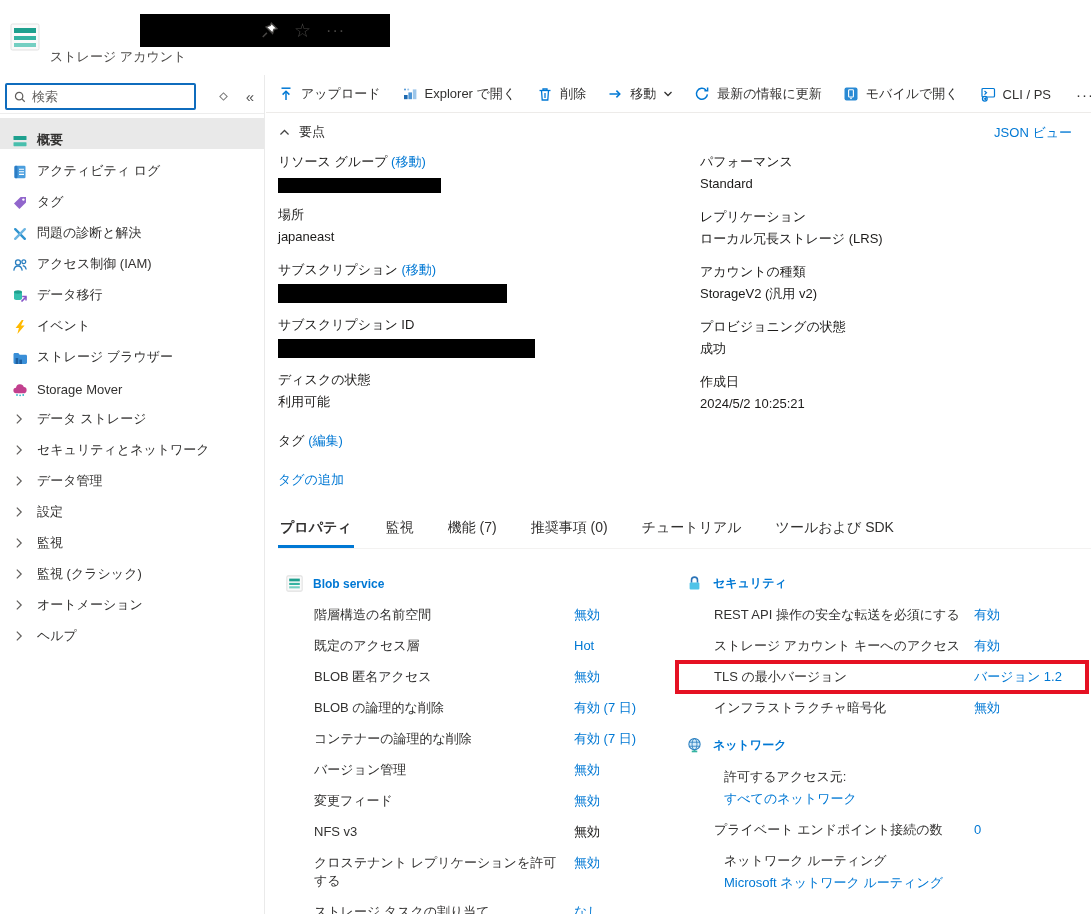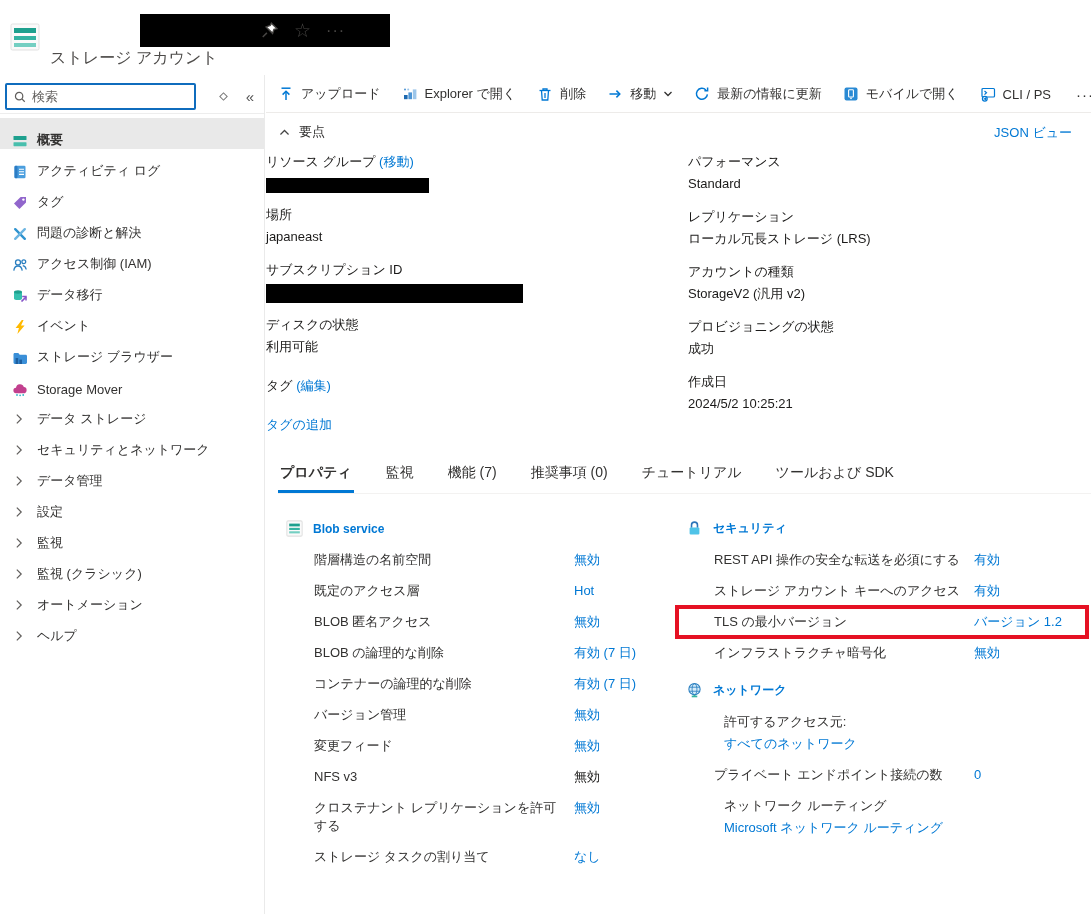--- a/index.html
+++ b/index.html
@@ -10,21 +10,21 @@
     position:relative; overflow:hidden;
   }
   a { text-decoration:none; }
   .link { color:#0078d4; cursor:pointer; }
   svg { display:block; }
 
   
   .hdr { position:absolute; top:0; left:0; right:0; height:75px; background:#fff; }
   .app-icon { position:absolute; left:10px; top:22px; }
   .title-redacted { position:absolute; left:140px; top:14px; width:250px; height:33px; background:#000; }
-  .hdr-subtitle { position:absolute; left:50px; top:48px; font-size:16px; color:#4d4b49; }
+  .hdr-subtitle { position:absolute; left:50px; top:48px; font-size:13px; color:#4d4b49; }
   .hdr-actions { position:absolute; left:260px; top:21px; display:flex; align-items:center; gap:15px; color:#484644; }
   .hdr-actions .star { font-size:19px; line-height:18px; color:#484644; cursor:pointer; }
   .hdr-actions .more { font-size:16px; letter-spacing:1px; cursor:pointer; color:#484644; }
 
   
   .sidebar { position:absolute; top:75px; left:0; width:265px; bottom:0; border-right:1px solid #eaeaea; background:#fff; }
   .search-row { display:flex; align-items:center; padding:8px 10px 3px 5px; border-bottom:1px solid #ededed; }
   .search-box { display:flex; align-items:center; gap:5px; width:191px; height:27px; border:2px solid #0f6cbd; border-radius:2px; padding:0 6px; }
   .search-box input { border:none; outline:none; flex:1; font:inherit; color:#323130; min-width:0; }
   .search-box input::placeholder { color:#605e5c; }
@@ -38,21 +38,21 @@
 
   
   .main { position:absolute; left:266px; top:75px; right:0; bottom:0; }
   .toolbar { display:flex; align-items:center; gap:21px; padding:10px 10px 9px 12px; border-bottom:1px solid #edebe9; }
   .tb-item { display:flex; align-items:center; gap:7px; cursor:pointer; white-space:nowrap; }
   .tb-more { font-size:15px; letter-spacing:1px; cursor:pointer; padding:0 4px; }
 
   .ess-header { position:relative; display:flex; align-items:center; gap:8px; margin:8px 0 0 12px; height:22px; }
   .json-view { position:absolute; right:19px; top:3px; font-size:13px; }
 
-  .ess-grid { display:grid; grid-template-columns:422px auto; padding:8px 0 0 0; }
+  .ess-grid { display:grid; grid-template-columns:422px auto; padding:8px 0 0 12px; }
   .field { margin-bottom:11px; }
   .flabel { line-height:22px; color:#1b1a19; }
   .fvalue { line-height:22px; color:#1b1a19; }
   .bar { background:#000; }
   .bar-rg { width:163px; height:15px; margin:5px 0 6px; }
   .bar-sub { width:229px; height:19px; margin:3px 0 4px; }
   .bar-subid { width:257px; height:19px; margin:3px 0 4px; }
   .tags-block { margin-top:17px; }
   .tags-block .fvalue { margin-top:17px; }
 
@@ -391,20 +391,27 @@
           <span>リソース グループ</span>
           <a class="link">(移動)</a>
         </div>
         <div class="bar bar-rg"></div>
       </div>
       <div class="field">
         <div class="flabel">場所</div>
         <div class="fvalue">japaneast</div>
       </div>
       <div class="field">
+        <div class="flabel">
+          <span>サブスクリプション</span>
+          <a class="link">(移動)</a>
+        </div>
+        <div class="bar bar-sub"></div>
+      </div>
+      <div class="field">
         <div class="flabel">サブスクリプション ID</div>
         <div class="bar bar-subid"></div>
       </div>
       <div class="field">
         <div class="flabel">ディスクの状態</div>
         <div class="fvalue">利用可能</div>
       </div>
       <div class="field tags-block">
         <div class="flabel">
           <span>タグ</span>

